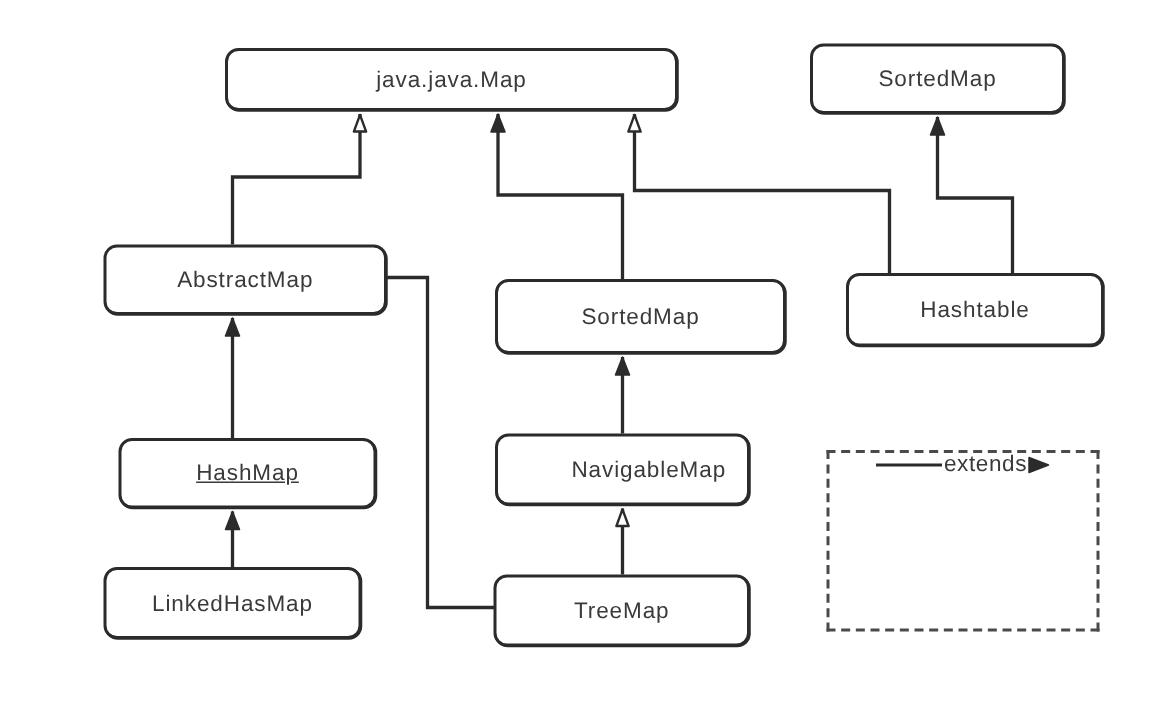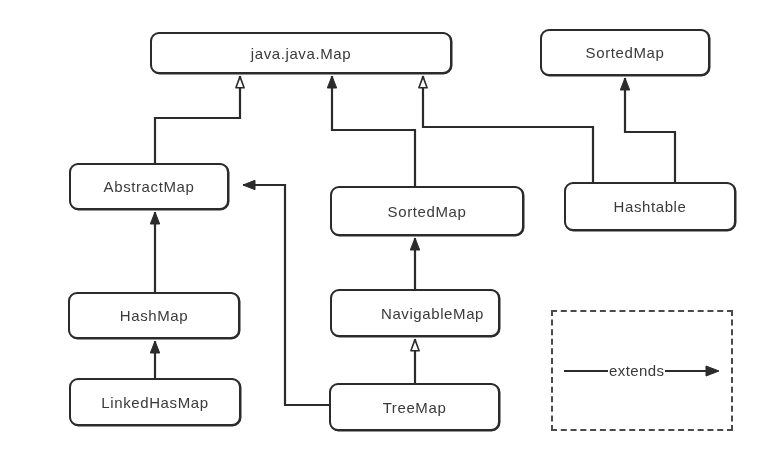--- a/index.html
+++ b/index.html
@@ -26,42 +26,41 @@
     align-items: center;
     justify-content: center;
     font-size: 15px;
     letter-spacing: 0.6px;
     color: #3a3a3a;
     box-shadow: 0.5px 0.5px 0 #2b2b2b;
   }
   
   .n-map          { left:150px; top:32px;  width:302px; height:42px; }
   .n-dictionary   { left:540px; top:29px;  width:170px; height:47px; }
-  .n-abstractmap  { left:69px;  top:163px; width:160px; height:47px; }
+  .n-abstractmap  { left:69px;  top:163px; width:189px; height:47px; }
   .n-sortedmap    { left:330px; top:186px; width:194px; height:50px; }
   .n-hashtable    { left:564px; top:182px; width:172px; height:49px; }
-  .n-hashmap      { left:68px;  top:292px; width:172px; height:47px; }
+  .n-hashmap      { left:79px;  top:292px; width:172px; height:47px;text-decoration:underline; }
   .n-navigablemap { left:330px; top:289px; width:170px; height:48px;padding-left:35px; }
   .n-linkedhasmap { left:69px;  top:378px; width:172px; height:48px; }
   .n-treemap      { left:329px; top:383px; width:171px; height:48px; }
 
   .edge {
     fill: none;
     stroke: #2b2b2b;
     stroke-width: 2.2;
   }
 
   .legend {
     position: absolute;
-    left: 551px; top: 310px;
+    left: 551px; top: 300px;
     width: 182px; height: 121px;
     box-sizing: border-box;
     border: 2px dashed #4a4a4a;
     display: flex;
-    flex-direction: column;
     justify-content: center;
     gap: 24px;
     padding: 0 11px;
   }
   .legend-row { display: flex; align-items: center; height: 15px; }
   .lseg { height: 2px; background: #2b2b2b; }
   .legend-row:nth-child(1) .lead { width: 44px; }
   .legend-row:nth-child(2) .lead { width: 26px; }
   .lseg.tail { flex: 1; }
   .llabel {

